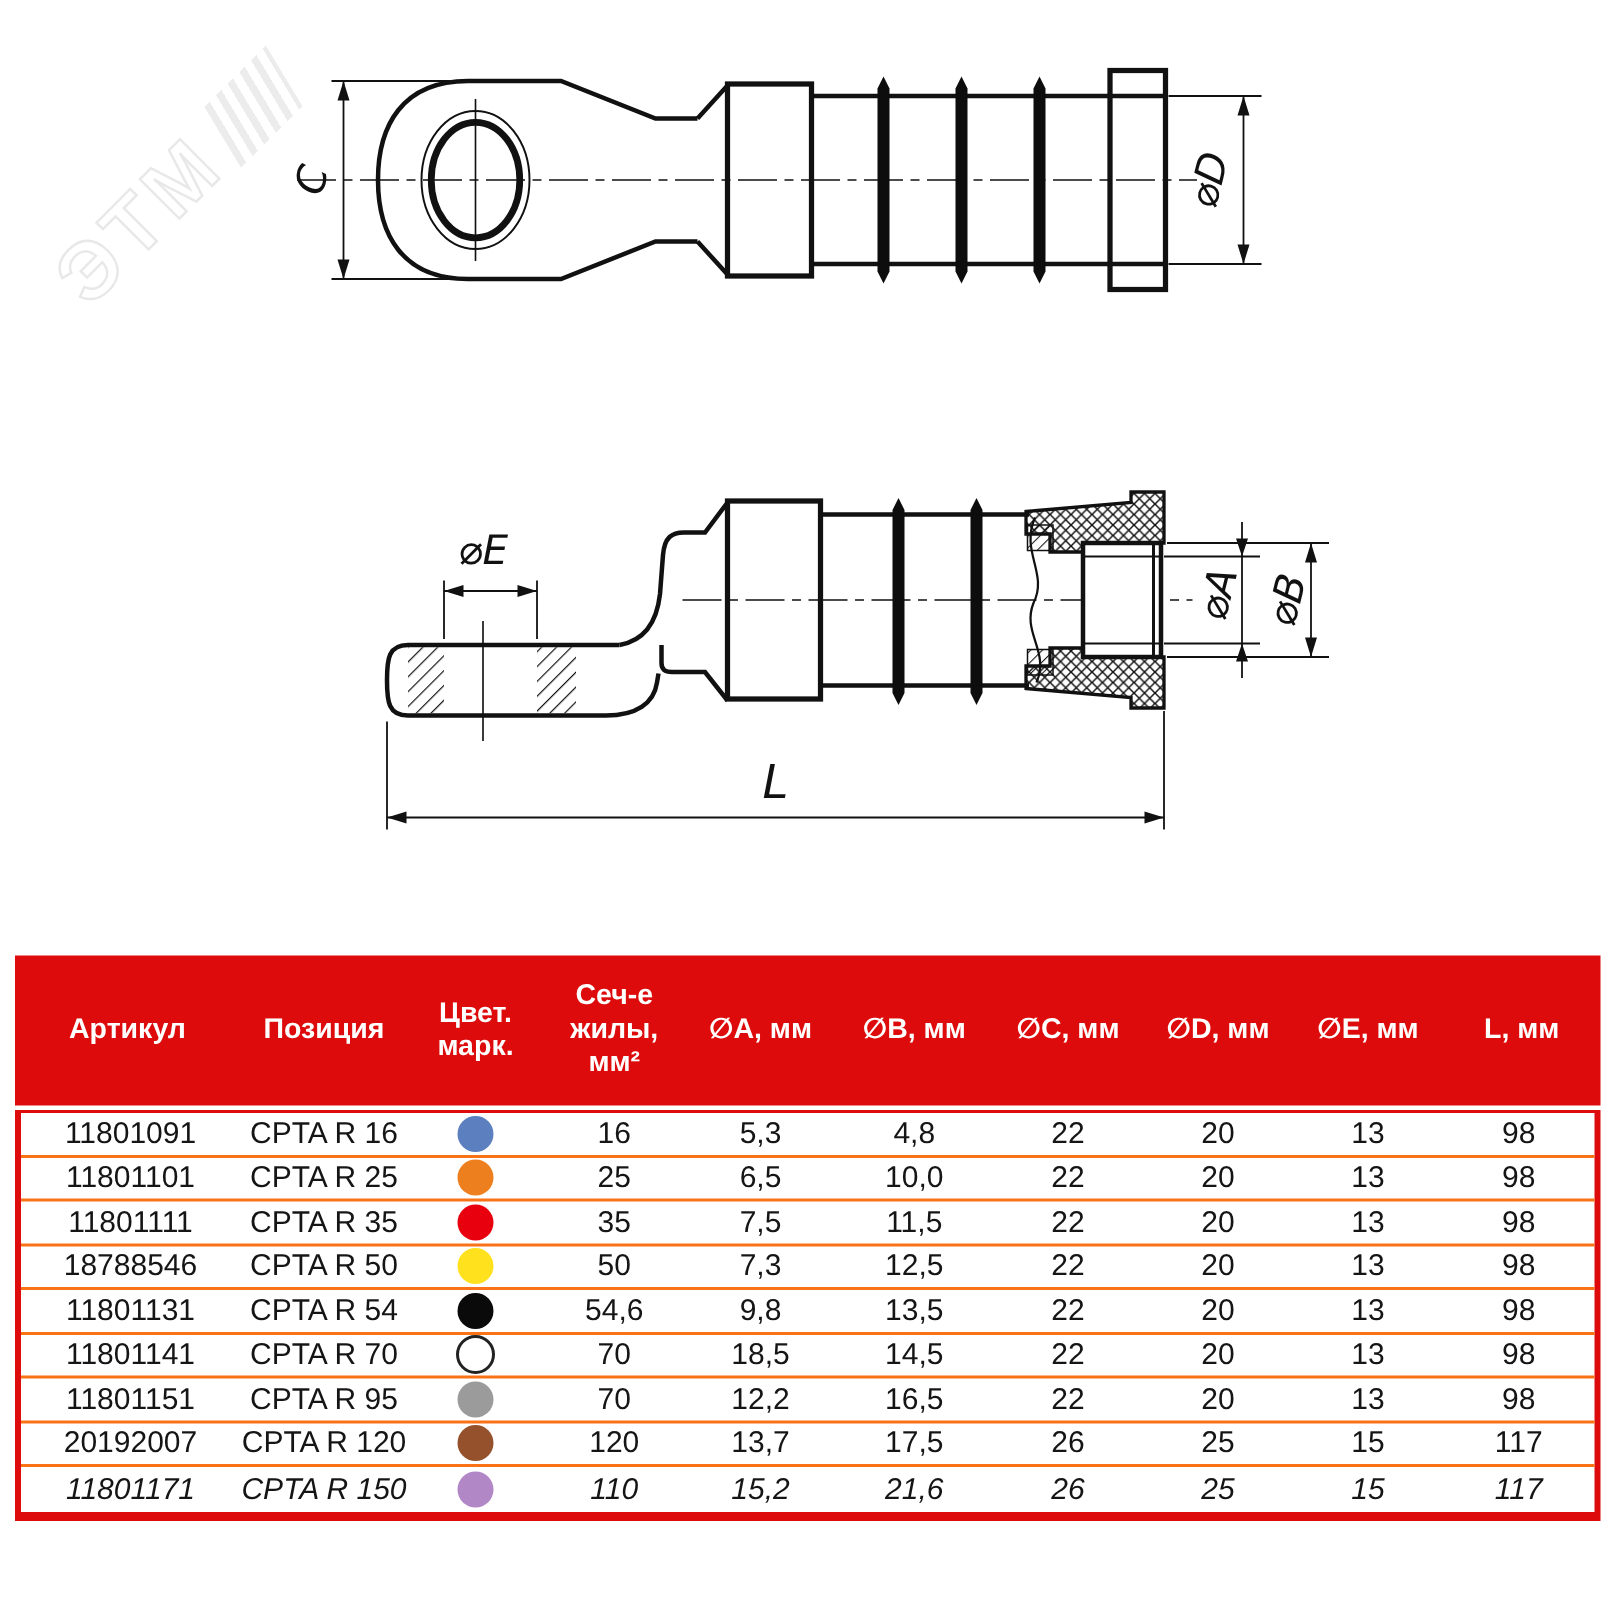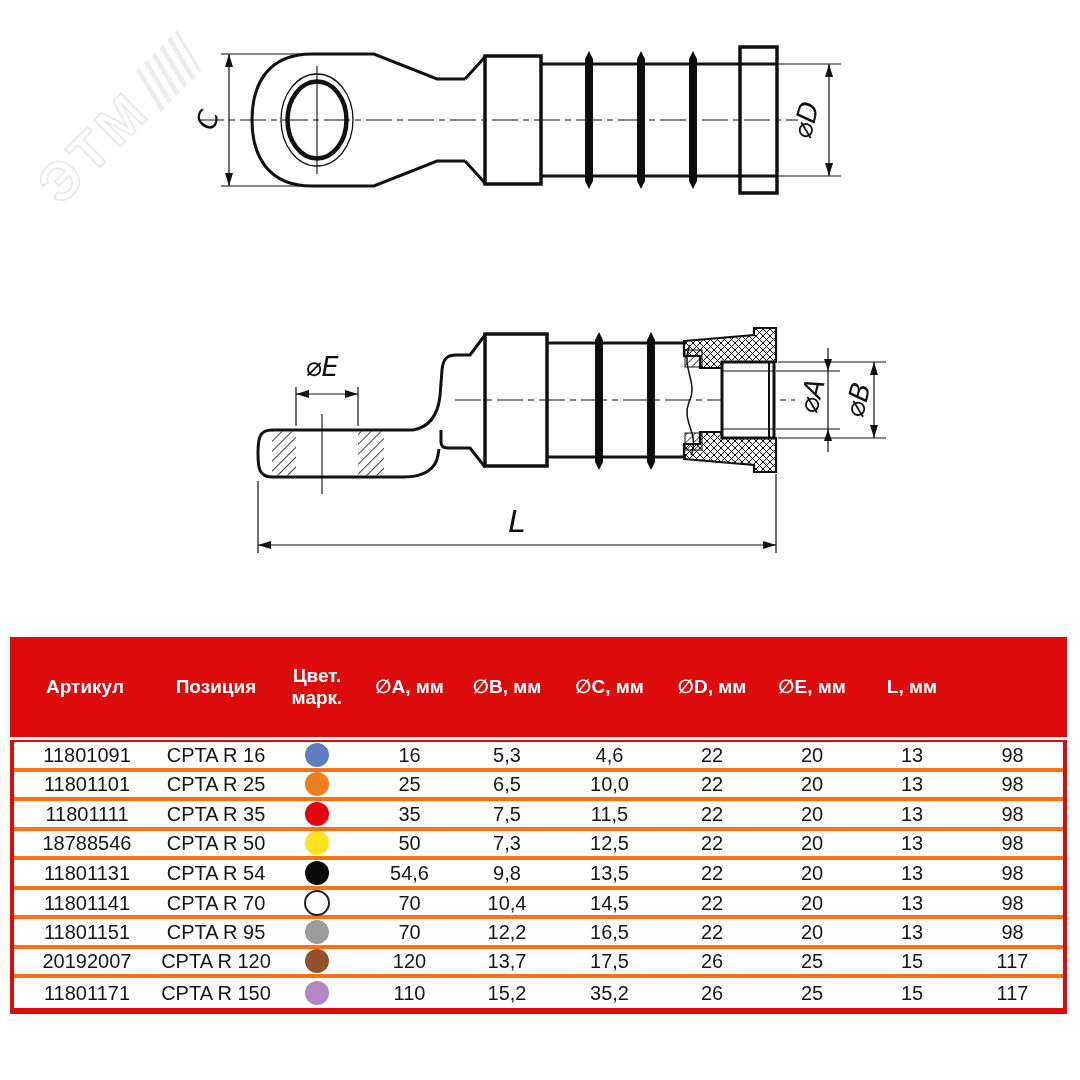--- a/index.html
+++ b/index.html
@@ -23,22 +23,22 @@
 
   
   .spec-table{position:absolute;left:10px;top:637px;width:1057px;}
   .thead{display:grid;grid-template-columns:150px 112px 90px 95px 100px 105px 100px 100px 100px 105px;
          height:100px;align-items:center;background:#dd0b0b;}
   .hcell{text-align:center;color:#fff;font-weight:700;font-size:19px;line-height:1.18;
          white-space:pre-line;}
   .tbody{margin-top:3px;border:4px solid #dd0b0b;border-top:2px solid #dd0b0b;
          border-bottom:6px solid #dd0b0b;background:#fff;}
   .trow{display:grid;grid-template-columns:146px 112px 90px 95px 100px 105px 100px 100px 100px 101px;
-        height:29.5px;box-sizing:border-box;border-bottom:4px solid #f97316;align-items:center;}
-  .trow:last-child{border-bottom:none;}
+        height:29.5px;box-sizing:border-box;border-bottom:2px solid #f97316;align-items:center;}
+  .trow:last-child{border-bottom:none;font-style:italic;}
   .tcell{text-align:center;font-size:20px;color:#151515;line-height:1;}
   .dot{display:inline-block;width:24px;height:24px;border-radius:50%;vertical-align:middle;}
   .dot.outlined{border:2px solid #222;width:22px;height:22px;}
 </style>
 </head>
 <body>
 
 <div class="canvas">
 
   <div class="watermark">
@@ -161,35 +161,38 @@
       <text class="dim-label dim-label-l" x="517" y="532" text-anchor="middle" stroke="none" fill="#111">L</text>
     </g>
   </svg>
 
   <div class="spec-table">
     <div class="thead" style="background: rgb(221, 11, 11);">
       <div class="hcell">Артикул</div>
       <div class="hcell">Позиция</div>
       <div class="hcell">Цвет.
 марк.</div>
+      <div class="hcell">Сеч-е
+жилы,
+мм²</div>
       <div class="hcell">∅A, мм</div>
       <div class="hcell">∅B, мм</div>
       <div class="hcell">∅C, мм</div>
       <div class="hcell">∅D, мм</div>
       <div class="hcell">∅E, мм</div>
       <div class="hcell">L, мм</div>
     </div>
     <div class="tbody">
         <div class="trow">
           <div class="tcell">11801091</div>
           <div class="tcell">CPTA R 16</div>
           <div class="tcell"><span class="dot" style="background: rgb(92, 127, 192);"></span></div>
           <div class="tcell">16</div>
           <div class="tcell">5,3</div>
-          <div class="tcell">4,6</div>
+          <div class="tcell">4,8</div>
           <div class="tcell">22</div>
           <div class="tcell">20</div>
           <div class="tcell">13</div>
           <div class="tcell">98</div>
         </div>
         <div class="trow">
           <div class="tcell">11801101</div>
           <div class="tcell">CPTA R 25</div>
           <div class="tcell"><span class="dot" style="background: rgb(238, 127, 30);"></span></div>
           <div class="tcell">25</div>
@@ -234,21 +237,21 @@
           <div class="tcell">22</div>
           <div class="tcell">20</div>
           <div class="tcell">13</div>
           <div class="tcell">98</div>
         </div>
         <div class="trow">
           <div class="tcell">11801141</div>
           <div class="tcell">CPTA R 70</div>
           <div class="tcell"><span class="dot outlined" style="background: rgb(255, 255, 255);"></span></div>
           <div class="tcell">70</div>
-          <div class="tcell">10,4</div>
+          <div class="tcell">18,5</div>
           <div class="tcell">14,5</div>
           <div class="tcell">22</div>
           <div class="tcell">20</div>
           <div class="tcell">13</div>
           <div class="tcell">98</div>
         </div>
         <div class="trow">
           <div class="tcell">11801151</div>
           <div class="tcell">CPTA R 95</div>
           <div class="tcell"><span class="dot" style="background: rgb(155, 155, 155);"></span></div>
@@ -271,21 +274,21 @@
           <div class="tcell">25</div>
           <div class="tcell">15</div>
           <div class="tcell">117</div>
         </div>
         <div class="trow">
           <div class="tcell">11801171</div>
           <div class="tcell">CPTA R 150</div>
           <div class="tcell"><span class="dot" style="background: rgb(178, 135, 198);"></span></div>
           <div class="tcell">110</div>
           <div class="tcell">15,2</div>
-          <div class="tcell">35,2</div>
+          <div class="tcell">21,6</div>
           <div class="tcell">26</div>
           <div class="tcell">25</div>
           <div class="tcell">15</div>
           <div class="tcell">117</div>
         </div>
       </div>
   </div>
 
 </div>
 

